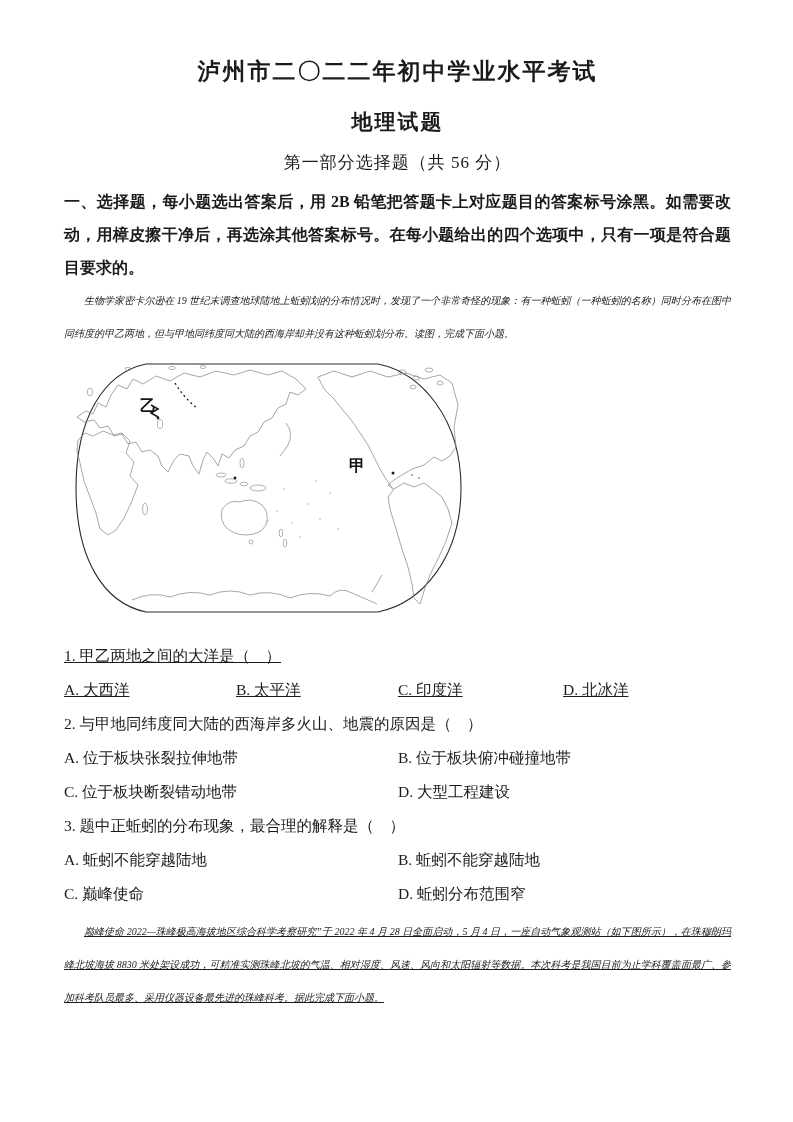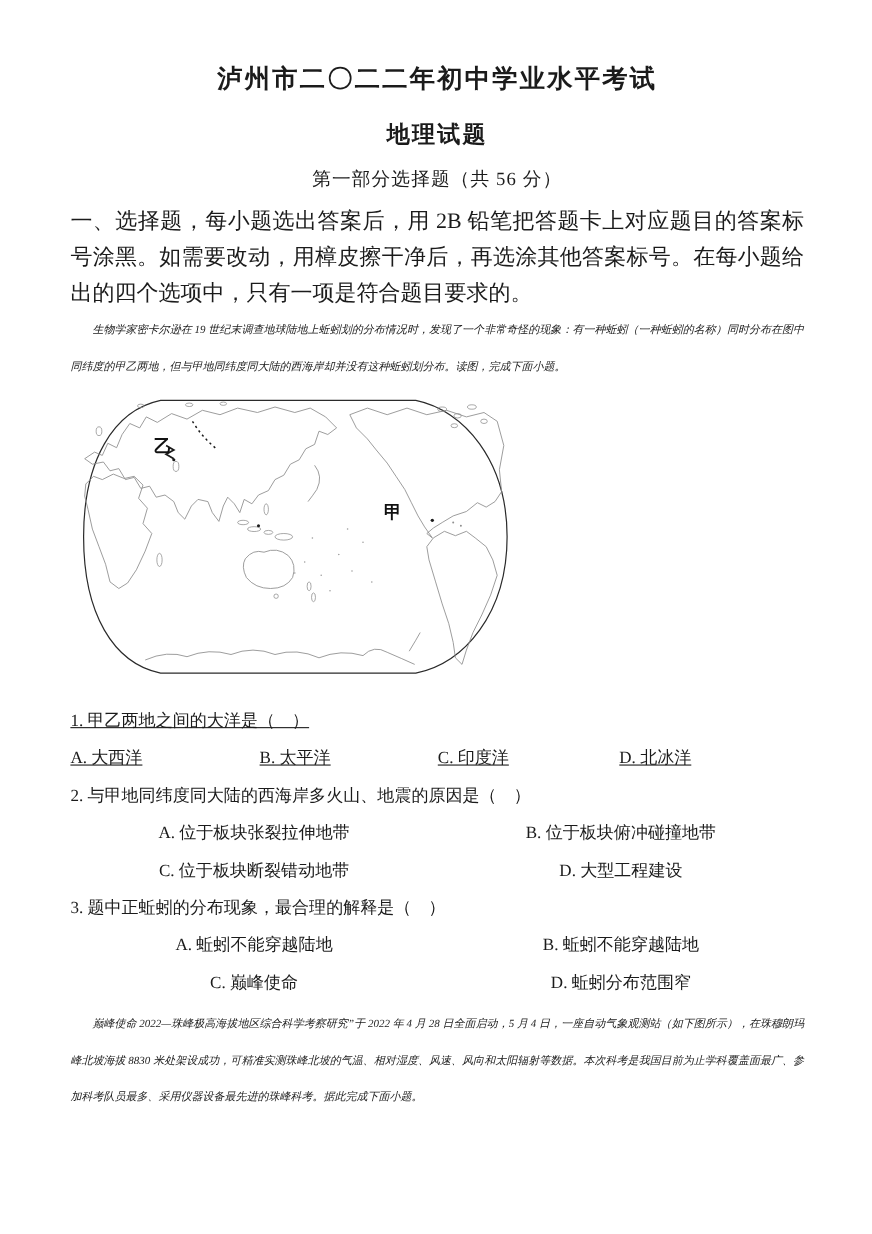--- a/index.html
+++ b/index.html
@@ -17,38 +17,38 @@
   }
   .subtitle{
     font-size:21px;font-weight:bold;text-align:center;
     margin:21px 0 0;letter-spacing:2px;
   }
   .section-heading{
     font-size:17px;font-weight:normal;text-align:center;
     margin:15px 0 0;letter-spacing:1px;
   }
   .instructions{
-    font-size:20px;font-weight:normal;line-height:33px;
+    font-size:16px;font-weight:bold;line-height:33px;
     text-align:justify;margin:11px 0 0;
   }
   .passage{
     font-size:10px;font-style:italic;line-height:33px;
     text-align:justify;text-indent:2em;margin:0;
   }
   .map-figure{margin:11px 0 2px 8px;line-height:0;}
   .map-figure svg{display:block;}
 
   .question{margin:0;}
   .question.first{margin-top:24px;text-decoration:underline;}
   .stem{font-size:15.5px;line-height:34px;margin:0;}
   .opts{display:grid;font-size:15.5px;line-height:34px;}
   .opts4{grid-template-columns:172px 162px 165px auto;}
-  .opts2{grid-template-columns:334px auto;text-align:center;}
+  .opts2{grid-template-columns:334px auto;}
   .opt{white-space:nowrap;}
-  .passage.second{margin-top:4px;}
+  .passage.second{margin-top:4px;text-decoration:underline;}
 </style>
 </head>
 <body>
 
 <div class="page">
 
   <h1 class="title">泸州市二〇二二年初中学业水平考试</h1>
   <h2 class="subtitle">地理试题</h2>
   <h3 class="section-heading">第一部分选择题（共 56 分）</h3>
 

